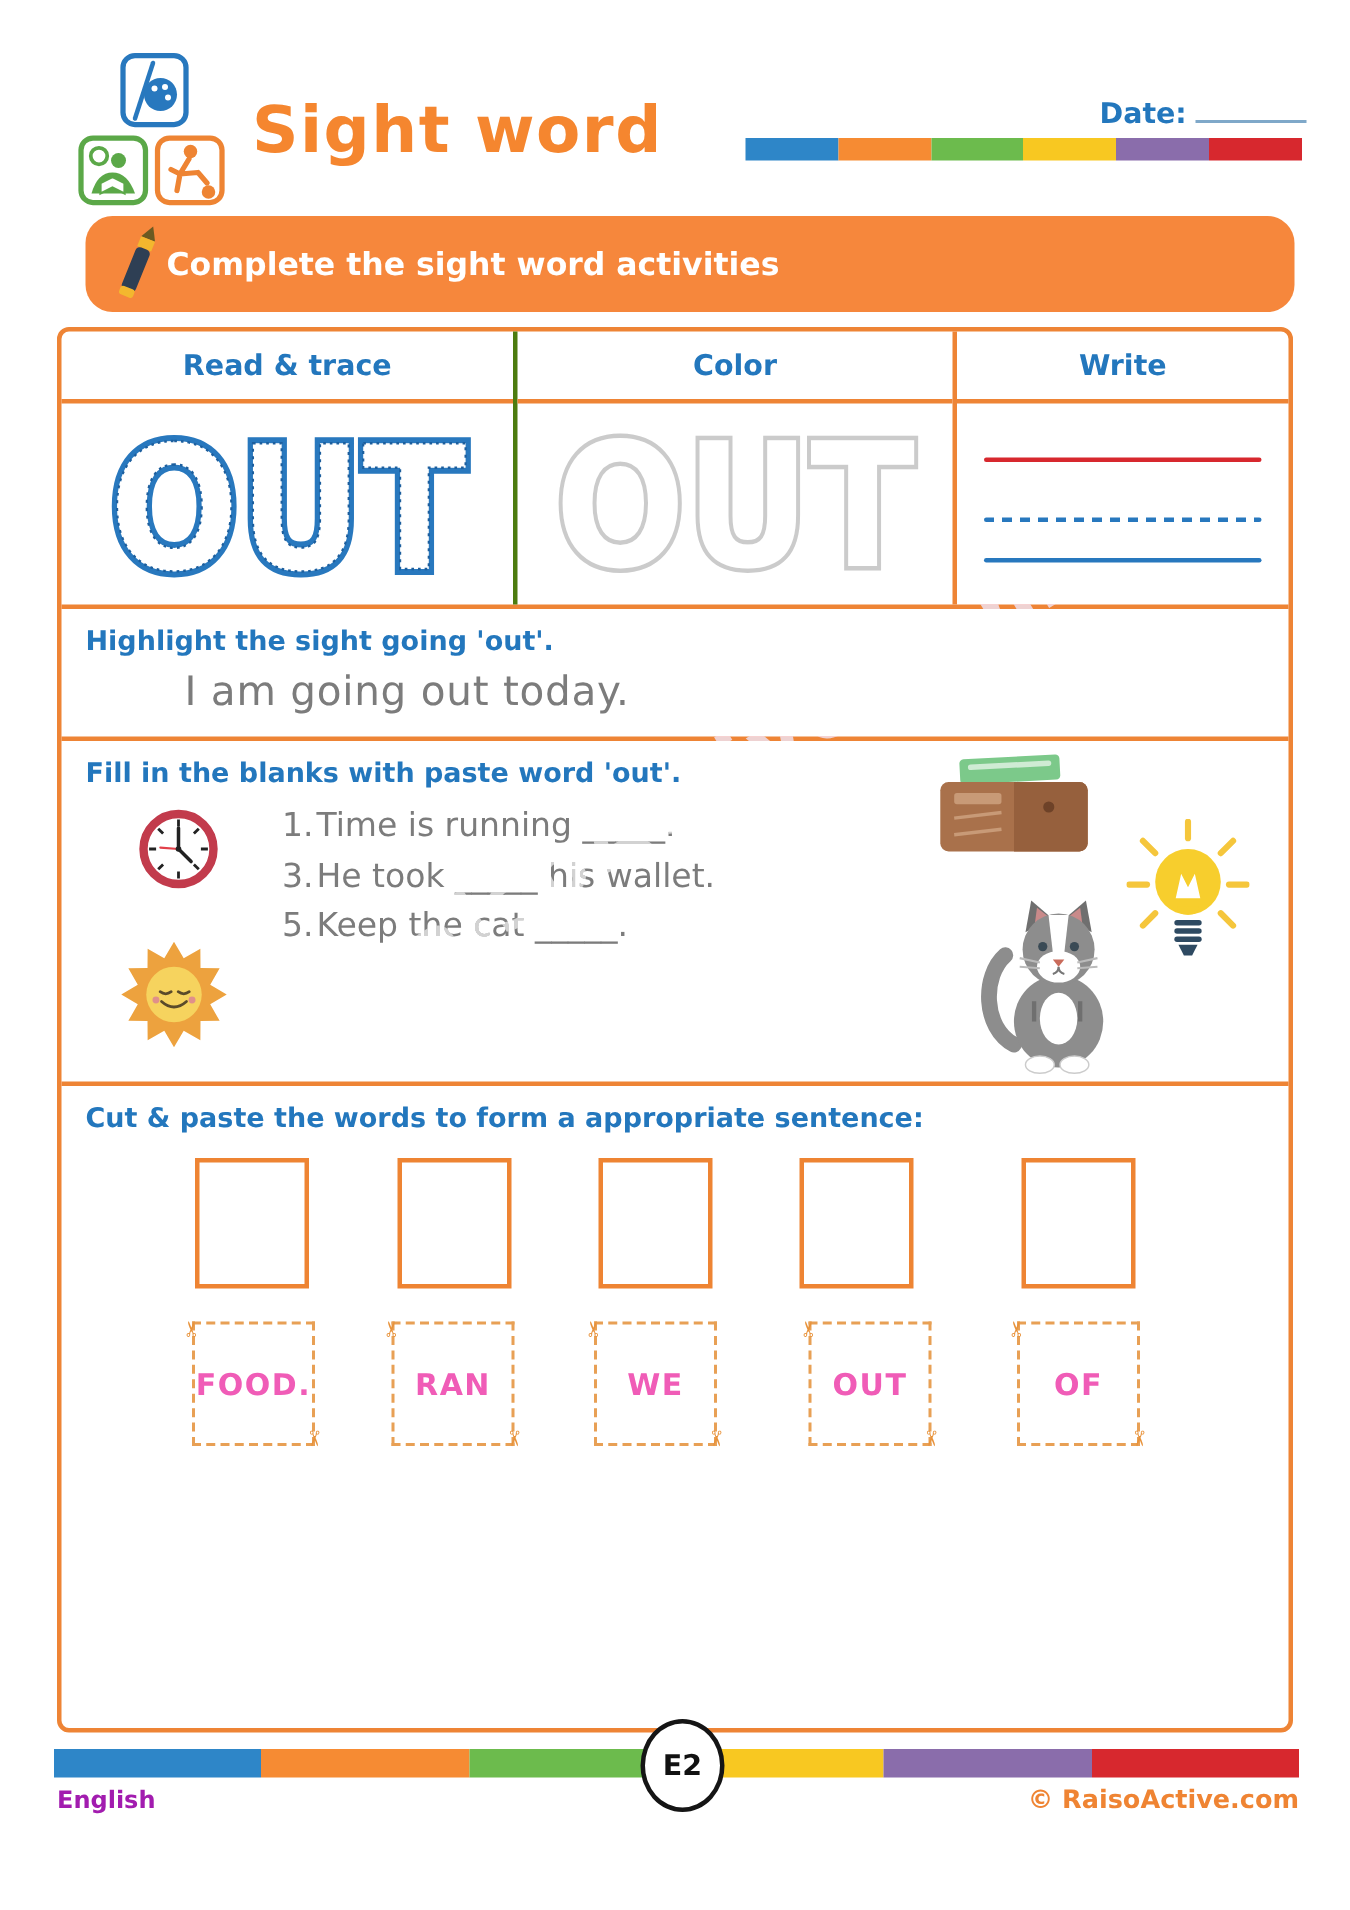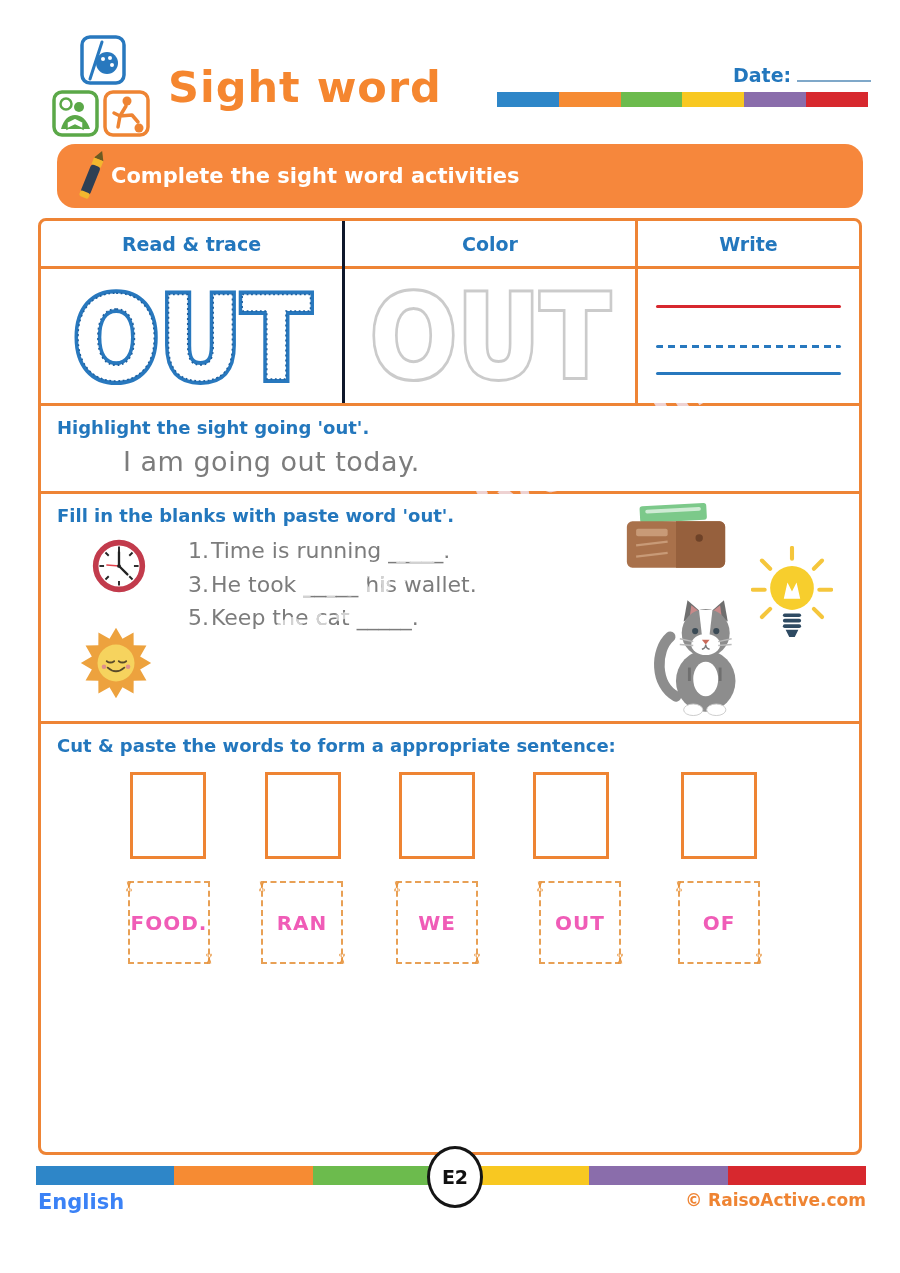--- a/index.html
+++ b/index.html
@@ -26,21 +26,21 @@
 
   
   .main-box { position:absolute; left:38px; top:218px; width:824px; height:937px; border:3px solid #EE8435; border-radius:8px; display:flex; flex-direction:column; background:#fff; }
   .section { position:relative; border-bottom:3px solid #EE8435; }
   .section:last-child { border-bottom:none; flex:1; }
   .sec-heading { position:absolute; left:16px; top:11px; font-size:18px; font-weight:bold; color:#2377BD; }
 
   
   .sec-table { height:185px; display:flex; flex-direction:row; border-bottom:3px solid #EE8435; }
   .tcol { display:flex; flex-direction:column; }
-  .tcol-1 { width:304px; border-right:3px solid #0f172a; }
+  .tcol-1 { width:304px; border-right:3px solid #4d7c0f; }
   .tcol-2 { width:293px; border-right:3px solid #EE8435; }
   .tcol-3 { flex:1; }
   .tcell-head { height:48px; border-bottom:3px solid #EE8435; display:flex; align-items:center; justify-content:center; font-size:19px; font-weight:bold; color:#2377BD; }
   .tcell-body { flex:1; display:flex; align-items:center; justify-content:center; }
   .trace-outline, .color-outline { font-family:"DejaVu Sans", sans-serif; font-weight:bold; font-size:115px; text-anchor:middle; fill:#fff; paint-order:stroke fill; }
   .trace-outline { stroke:#2878BE; stroke-width:8px; }
   .trace-dots { font-family:"DejaVu Sans", sans-serif; font-weight:bold; font-size:115px; text-anchor:middle; fill:none; stroke:#1d5f9e; stroke-width:1.6px; stroke-dasharray:2 3; }
   .color-outline { stroke:#CBCBCB; stroke-width:6px; }
   .write-lines { position:relative; width:100%; height:100%; }
   .wl { position:absolute; left:18px; right:18px; height:3px; border-radius:2px; }
@@ -71,21 +71,21 @@
   
   .paste-box { position:absolute; top:48px; width:76px; height:87px; border:3px solid #EE8433; background:#fff; }
   .word-card { position:absolute; top:157px; width:82px; height:83px; border:2px dashed #E8A055; display:flex; align-items:center; justify-content:center; }
   .word-card .word { color:#F05CB7; font-weight:bold; font-size:20px; letter-spacing:1px; }
   .scissor { position:absolute; color:#E8923A; font-size:14px; line-height:14px; }
   .sc-top { left:-7px; top:-4px; transform:rotate(-90deg); }
   .sc-bot { right:-7px; bottom:-4px; transform:rotate(90deg); }
 
   
   .badge-e2 { position:absolute; left:427px; top:1146px; width:56px; height:62px; background:#fff; border:3px solid #151515; border-radius:50%; display:flex; align-items:center; justify-content:center; font-size:19px; font-weight:bold; color:#111; z-index:3; }
-  .foot-subject { position:absolute; left:38px; top:1190px; font-size:21px; font-weight:bold; color:#3b82f6; }
+  .foot-subject { position:absolute; left:38px; top:1190px; font-size:16px; font-weight:bold; color:#a21caf; }
   .foot-copy { position:absolute; right:34px; top:1190px; font-size:17px; font-weight:bold; color:#EF8433; }
 
   
   .watermark { position:absolute; left:130px; top:490px; width:680px; text-align:center; font-size:54px; font-weight:bold; color:#d2d2d2; letter-spacing:3px; transform:rotate(-31deg); mix-blend-mode:lighten; z-index:50; pointer-events:none; }
 </style>
 </head>
 <body>
 
 <div id="page">
 

